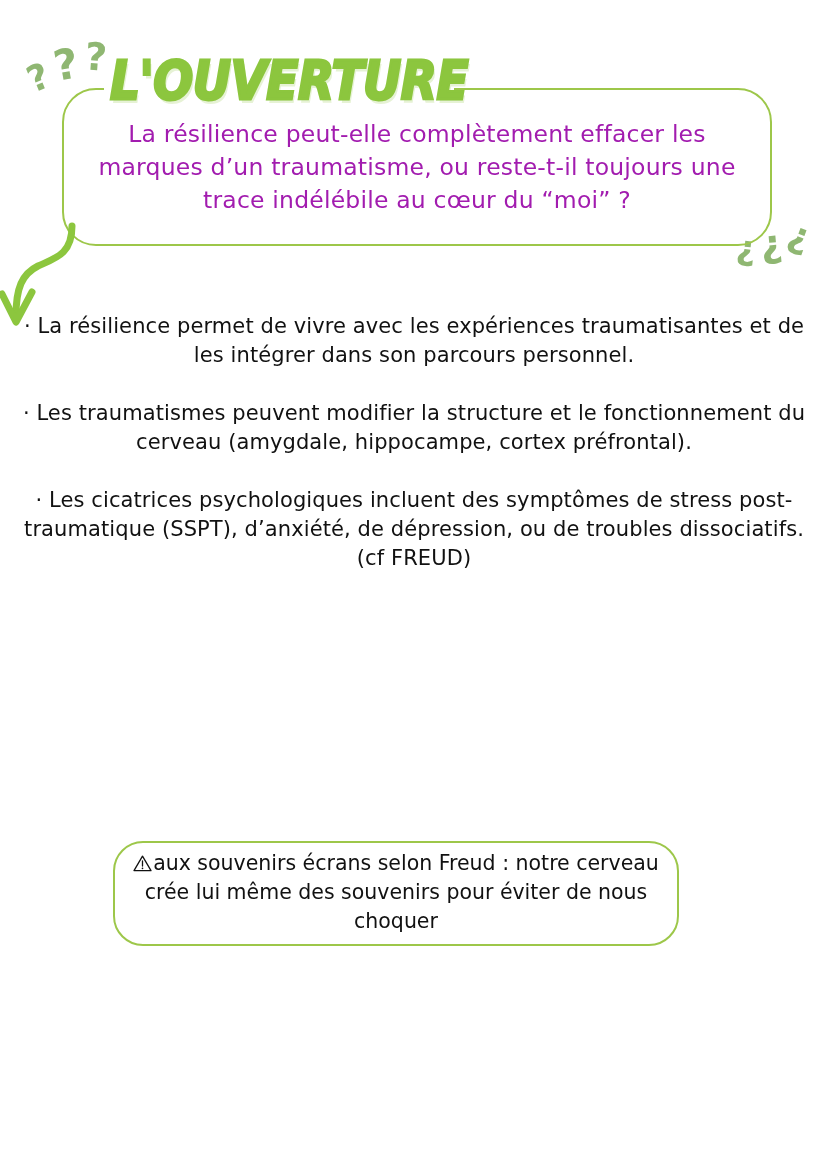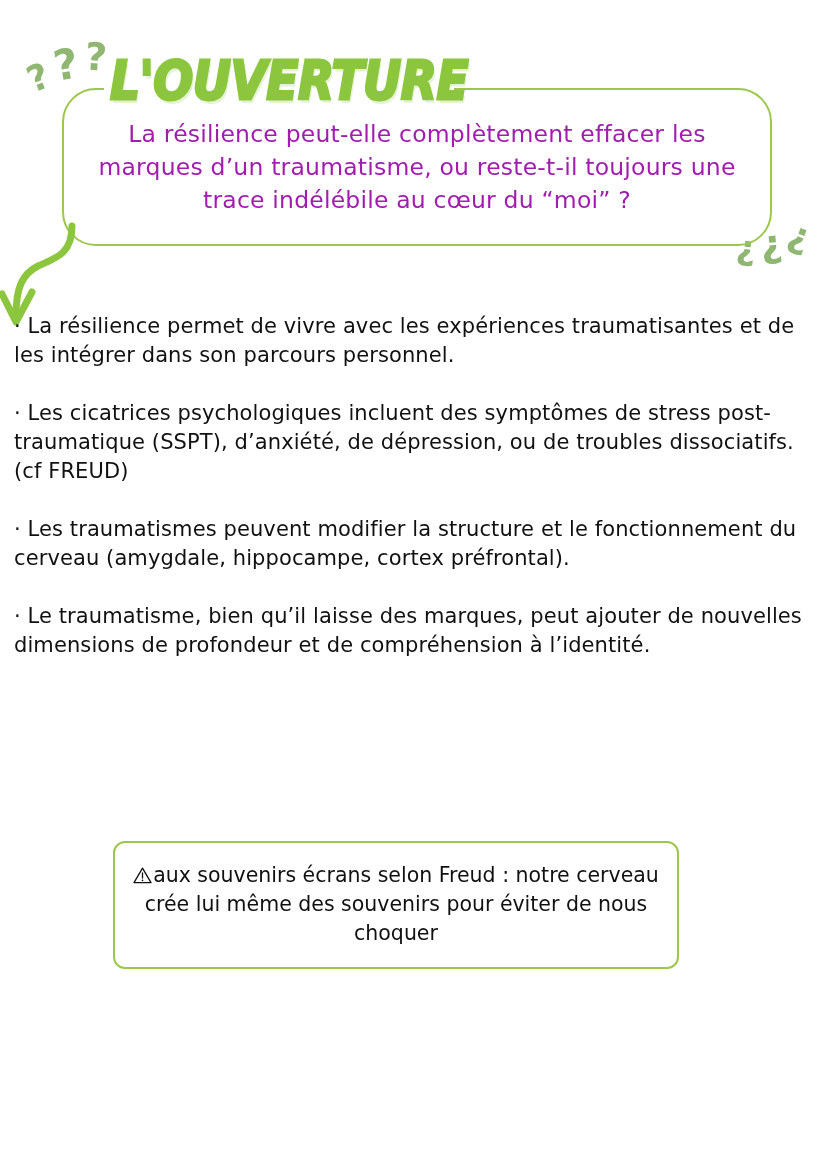--- a/index.html
+++ b/index.html
@@ -116,38 +116,38 @@
   }
 
   
   .bullets {
     position: absolute;
     left: 14px;
     top: 312px;
     width: 800px;
   }
   .bullet {
-    text-align: left;
+    text-align: center;
     font-family: "DejaVu Sans", sans-serif;
     font-size: 21px;
     line-height: 29px;
     color: #111111;
     margin-bottom: 29px;
     letter-spacing: 0.1px;
   }
 
   
   .note-box {
     position: absolute;
     left: 113px;
     top: 841px;
     width: 566px;
-    height: 128px;
+    height: 105px;
     border: 2.2px solid #9dc74a;
-    border-radius: 12px;
+    border-radius: 30px;
     box-sizing: border-box;
     display: flex;
     align-items: center;
     justify-content: center;
   }
   .note-text {
     width: 540px;
     text-align: center;
     font-family: "DejaVu Sans", sans-serif;
     font-size: 20.5px;
@@ -181,23 +181,22 @@
 <div class="opening-title">L'OUVERTURE</div>
 <div class="opening-question">La résilience peut-elle complètement effacer les marques d’un traumatisme, ou reste-t-il toujours une trace indélébile au cœur du “moi” ?</div>
 
 <svg class="arrow-svg" viewBox="0 0 90 110">
   <path d="M 72 4 C 72 32, 56 36, 38 44 C 22 52, 16 66, 16 94" fill="none" stroke="#8cc63e" stroke-width="7" stroke-linecap="round"></path>
   <path d="M 2 72 L 16 100 L 32 70" fill="none" stroke="#8cc63e" stroke-width="7" stroke-linecap="round" stroke-linejoin="round"></path>
 </svg>
 
 <div class="bullets">
   <div class="bullet">· La résilience permet de vivre avec les expériences traumatisantes et de les intégrer dans son parcours personnel.</div>
+  <div class="bullet">· Les traumatismes peuvent modifier la structure et le fonctionnement du cerveau (amygdale, hippocampe, cortex préfrontal).</div>
   <div class="bullet">· Les cicatrices psychologiques incluent des symptômes de stress post-traumatique (SSPT), d’anxiété, de dépression, ou de troubles dissociatifs. (cf FREUD)</div>
-  <div class="bullet">· Les traumatismes peuvent modifier la structure et le fonctionnement du cerveau (amygdale, hippocampe, cortex préfrontal).</div>
-  <div class="bullet">· Le traumatisme, bien qu’il laisse des marques, peut ajouter de nouvelles dimensions de profondeur et de compréhension à l’identité.</div>
 </div>
 
 <div class="note-box">
   <div class="note-text">
     <svg class="warn-icon" width="19" height="17" viewBox="0 0 19 17">
       <path d="M 9.5 1.2 L 18 15.6 L 1 15.6 Z" fill="none" stroke="#111111" stroke-width="1.3" stroke-linejoin="round"></path>
       <line x1="9.5" y1="6" x2="9.5" y2="11" stroke="#111111" stroke-width="1.3" stroke-linecap="round"></line>
       <circle cx="9.5" cy="13.3" r="0.85" fill="#111111"></circle>
     </svg><span>aux souvenirs écrans selon Freud : notre cerveau crée lui même des souvenirs pour éviter de nous choquer</span>
   </div>

